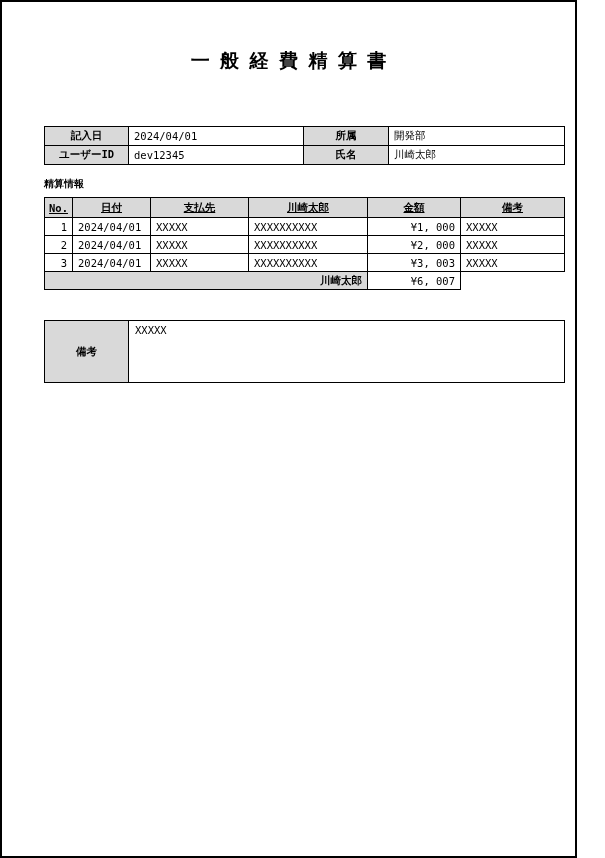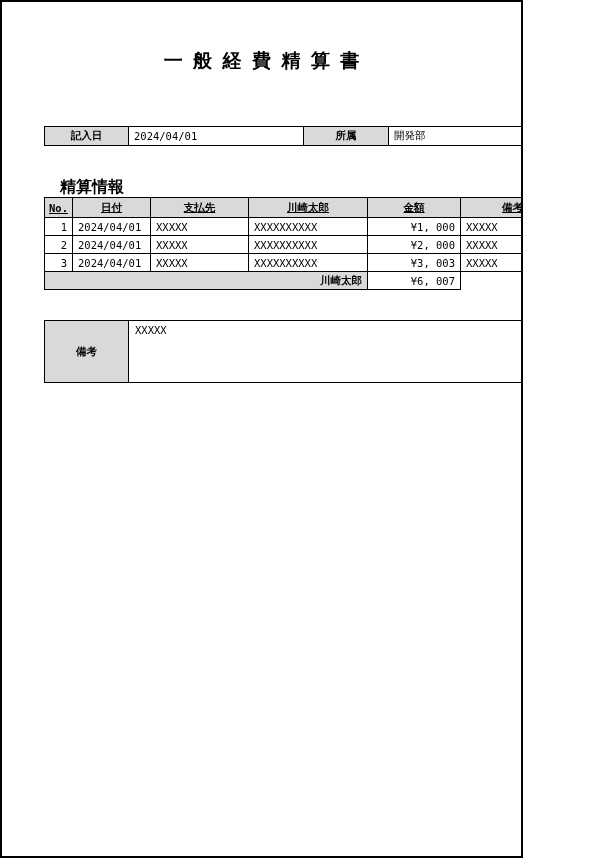--- a/index.html
+++ b/index.html
@@ -5,21 +5,21 @@
   :root{
     --header-fill:#d9d9d9;
     --border-color:#000000;
     --page-bg:#ffffff;
     --text-color:#000000;
   }
   *{box-sizing:border-box;}
   html,body{margin:0;padding:0;background:#fff;}
   .page{
     position:relative;
-    width:523px;height:858px;
+    width:577px;height:858px;
     background:var(--page-bg);
     border:2px solid var(--border-color);
     font-family:"DejaVu Sans Mono","DejaVu Sans",monospace;
     color:var(--text-color);
     overflow:hidden;
   }
   .doc-title{
     position:absolute;top:46px;left:0;width:100%;
     text-align:center;
   }
@@ -40,21 +40,21 @@
     background:var(--header-fill);
     font-weight:bold;text-align:center;
     padding:0 2px;
   }
   .val{text-align:left;margin-top:28px;}
   .num{text-align:right;}
   .info-table{position:absolute;left:42px;top:124px;width:520px;}
   .info-table td{height:19px;}
   .section-title{
     position:absolute;left:42px;top:175px;
-    font-size:16px;font-weight:bold;margin-left:16px;
+    font-size:10px;font-weight:bold;
   }
   .main-table{position:absolute;left:42px;top:195px;width:520px;}
   .main-table th{height:20px;text-decoration:underline;}
   .main-table td{height:18px;}
   .total-label{
     background:var(--header-fill);
     font-weight:bold;text-align:right;
   }
   .blank-cell{
     border-right:none;border-bottom:none;
@@ -82,20 +82,26 @@
         <col style="width:175px">
         <col style="width:85px">
         <col style="width:176px">
     </colgroup>
     <tbody>
         <tr>
       <td class="lbl">記入日</td>
       <td class="val">2024/04/01</td>
       <td class="lbl">所属</td>
       <td class="val">開発部</td>
+    </tr>
+    <tr>
+      <td class="lbl">ユーザーID</td>
+      <td class="val">dev12345</td>
+      <td class="lbl">氏名</td>
+      <td class="val">川崎太郎</td>
     </tr>
   </tbody>
     </table>
 
   <div class="section-title">精算情報</div>
 
   <table class="main-table">
     <colgroup>
       <col style="width:28px">
         <col style="width:78px">

